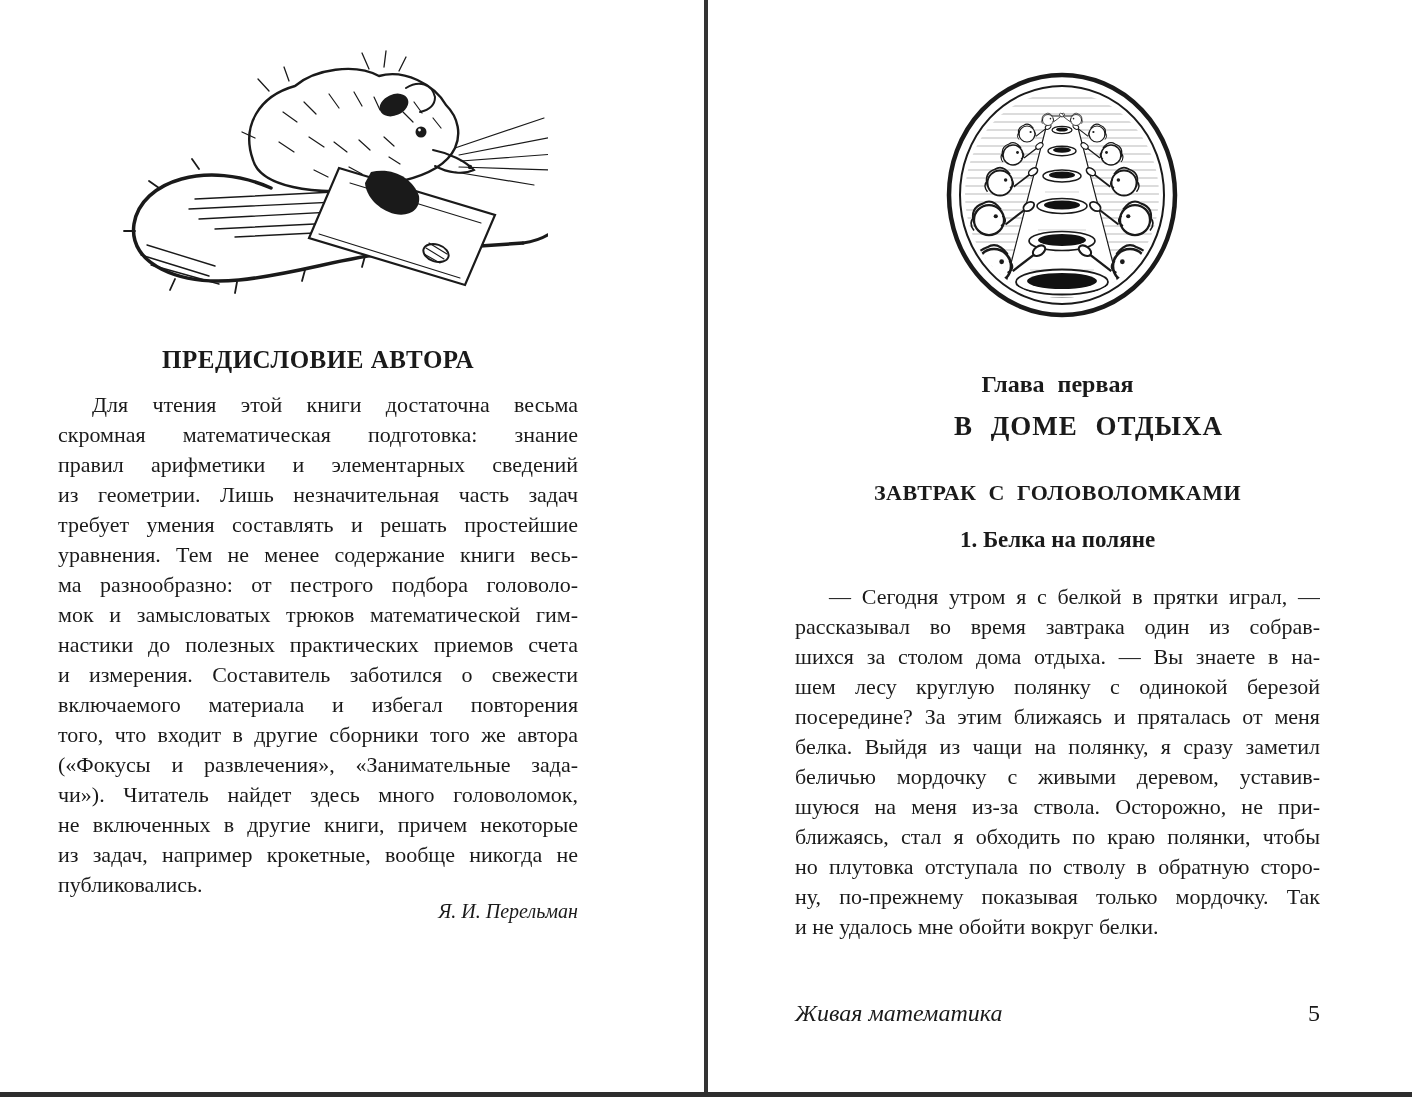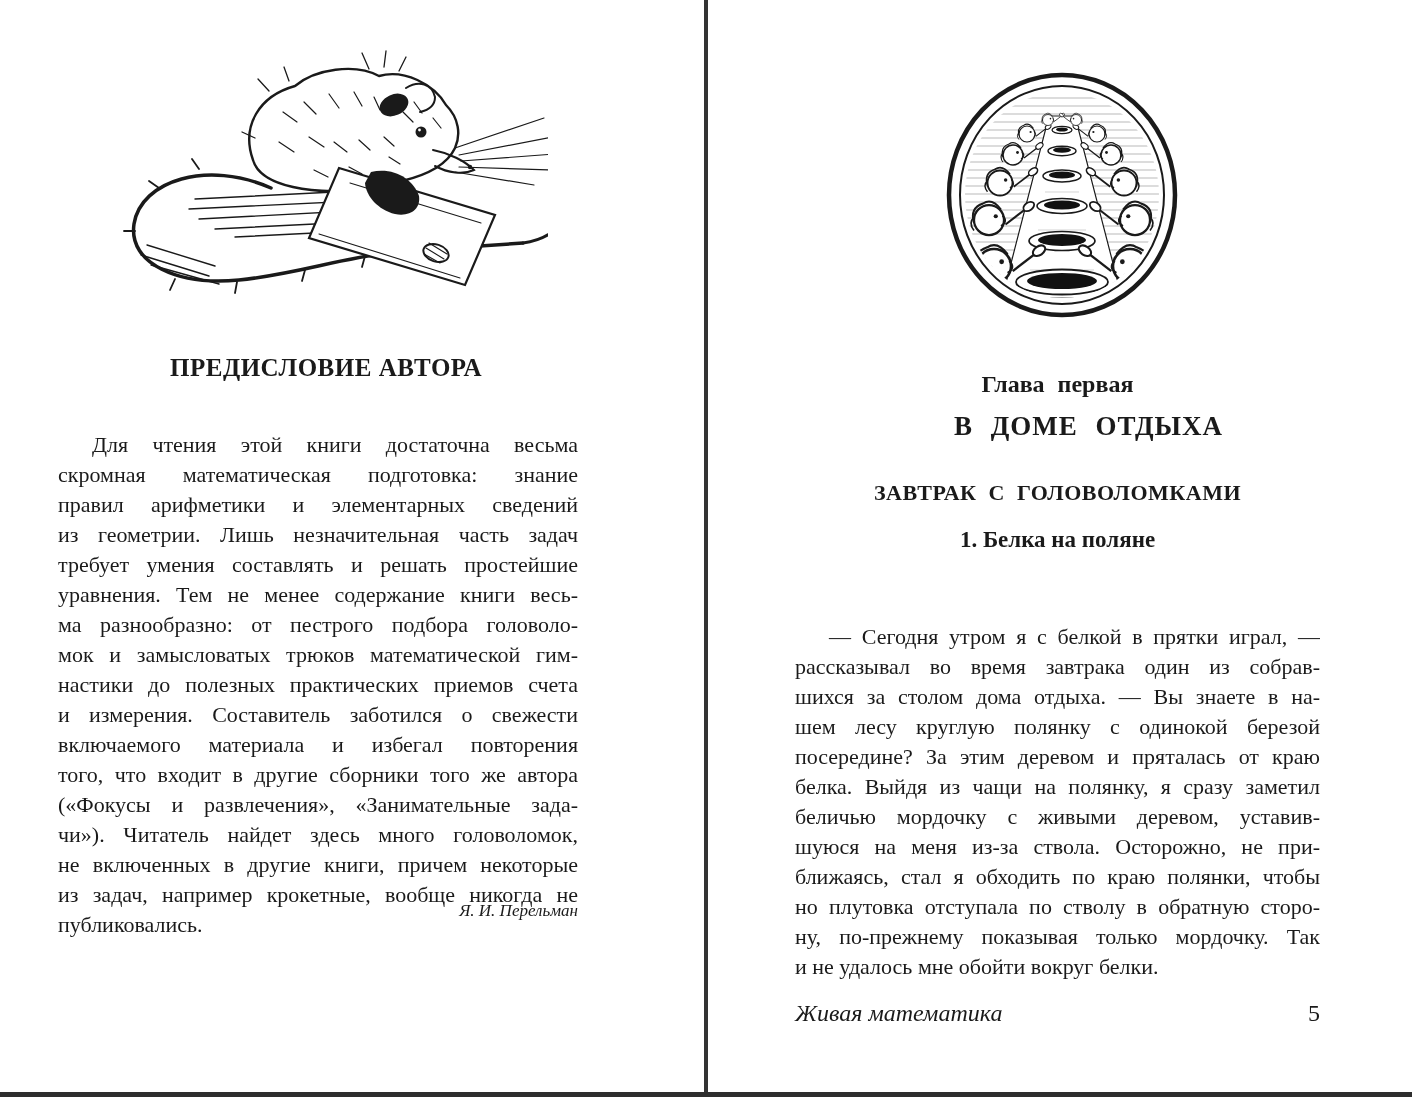--- a/index.html
+++ b/index.html
@@ -12,23 +12,23 @@
   #preface-heading{left:58px;top:346px;width:520px;font-size:25px;line-height:28px;letter-spacing:.5px;}
   #chapter-label{left:795px;top:371px;width:525px;font-size:24px;line-height:26px;word-spacing:7px;}
   #chapter-title{left:826px;top:411px;width:525px;font-size:27px;line-height:30px;word-spacing:10px;letter-spacing:1px;}
   #section-title{left:795px;top:480px;width:525px;font-size:22px;line-height:26px;word-spacing:6px;letter-spacing:.5px;}
   #subsection-title{left:795px;top:527px;width:525px;font-size:23px;line-height:26px;}
   .bodytext{position:absolute;font-size:22px;}
   #left-paragraph{left:58px;top:390px;width:520px;}
   #right-paragraph{left:795px;top:582px;width:525px;}
   .line{height:30px;line-height:30px;text-align:justify;text-align-last:justify;overflow:hidden;white-space:nowrap;}
   .line.flush{text-align-last:left;}
-  .line.indent{padding-left:34px;margin-top:40px;}
+  .line.indent{padding-left:34px;}
   #signature{position:absolute;left:58px;top:897px;width:520px;text-align:right;
-             font-style:italic;font-size:17px;line-height:28px;}
+             font-style:italic;font-size:20px;line-height:28px;}
   .footer{position:absolute;left:795px;top:1000px;width:525px;display:flex;
           justify-content:space-between;align-items:baseline;font-size:24px;line-height:26px;}
   .running-title{font-style:italic;}
   svg{display:block;}
 </style>
 </head>
 <body>
 
 <div class="screen">
 
@@ -59,21 +59,21 @@
         <path d="M352 106 L441 76 M356 113 L449 95 M358 119 L452 112 M356 125 L447 128 M352 130 L431 143" stroke-width="1.2"></path>
 
         <polygon points="236,126 392,173 362,243 206,196" fill="#fff" stroke-width="2.2"></polygon>
         <path d="M216 192 L357 236 M247 141 L378 181" stroke-width="1.1"></path>
         <path d="M268 130 C291 125 310 137 316 154 C318 167 307 175 292 172 C275 168 263 154 262 141 Z" fill="#1a1a1a" stroke="none"></path>
         <ellipse cx="333" cy="211" rx="13" ry="8.5" transform="rotate(18 333 211)" stroke-width="2"></ellipse>
         <path d="M323 206 L341 217 M326 201 L344 212 M321 212 L337 221" stroke-width="1.1"></path>
       </g>
     </svg>
 
-    <h2 class="h-center" id="preface-heading" style="margin:8px">ПРЕДИСЛОВИЕ АВТОРА</h2>
+    <h2 class="h-center" id="preface-heading" style="margin:0">ПРЕДИСЛОВИЕ АВТОРА</h2>
 
     <div class="bodytext" id="left-paragraph">
         <div class="line indent">Для чтения этой книги достаточна весьма</div>
         <div class="line">скромная математическая подготовка: знание</div>
         <div class="line">правил арифметики и элементарных сведений</div>
         <div class="line">из геометрии. Лишь незначительная часть задач</div>
         <div class="line">требует умения составлять и решать простейшие</div>
         <div class="line">уравнения. Тем не менее содержание книги весь-</div>
         <div class="line">ма разнообразно: от пестрого подбора головоло-</div>
         <div class="line">мок и замысловатых трюков математической гим-</div>
@@ -154,21 +154,21 @@
     <div class="h-center" id="chapter-label">Глава первая</div>
     <div class="h-center" id="chapter-title">В ДОМЕ ОТДЫХА</div>
     <div class="h-center" id="section-title">ЗАВТРАК С ГОЛОВОЛОМКАМИ</div>
     <div class="h-center" id="subsection-title">1. Белка на поляне</div>
 
     <div class="bodytext" id="right-paragraph">
         <div class="line indent">— Сегодня утром я с белкой в прятки играл, —</div>
         <div class="line">рассказывал во время завтрака один из собрав-</div>
         <div class="line">шихся за столом дома отдыха. — Вы знаете в на-</div>
         <div class="line">шем лесу круглую полянку с одинокой березой</div>
-        <div class="line">посередине? За этим деревом и пряталась от краю</div>
+        <div class="line">посередине? За этим ближаясь и пряталась от меня</div>
         <div class="line">белка. Выйдя из чащи на полянку, я сразу заметил</div>
         <div class="line">беличью мордочку с живыми деревом, уставив-</div>
         <div class="line">шуюся на меня из-за ствола. Осторожно, не при-</div>
         <div class="line">ближаясь, стал я обходить по краю полянки, чтобы</div>
         <div class="line">но плутовка отступала по стволу в обратную сторо-</div>
         <div class="line">ну, по-прежнему показывая только мордочку. Так</div>
         <div class="line flush">и не удалось мне обойти вокруг белки.</div>
       </div>
 
     <div class="footer">

